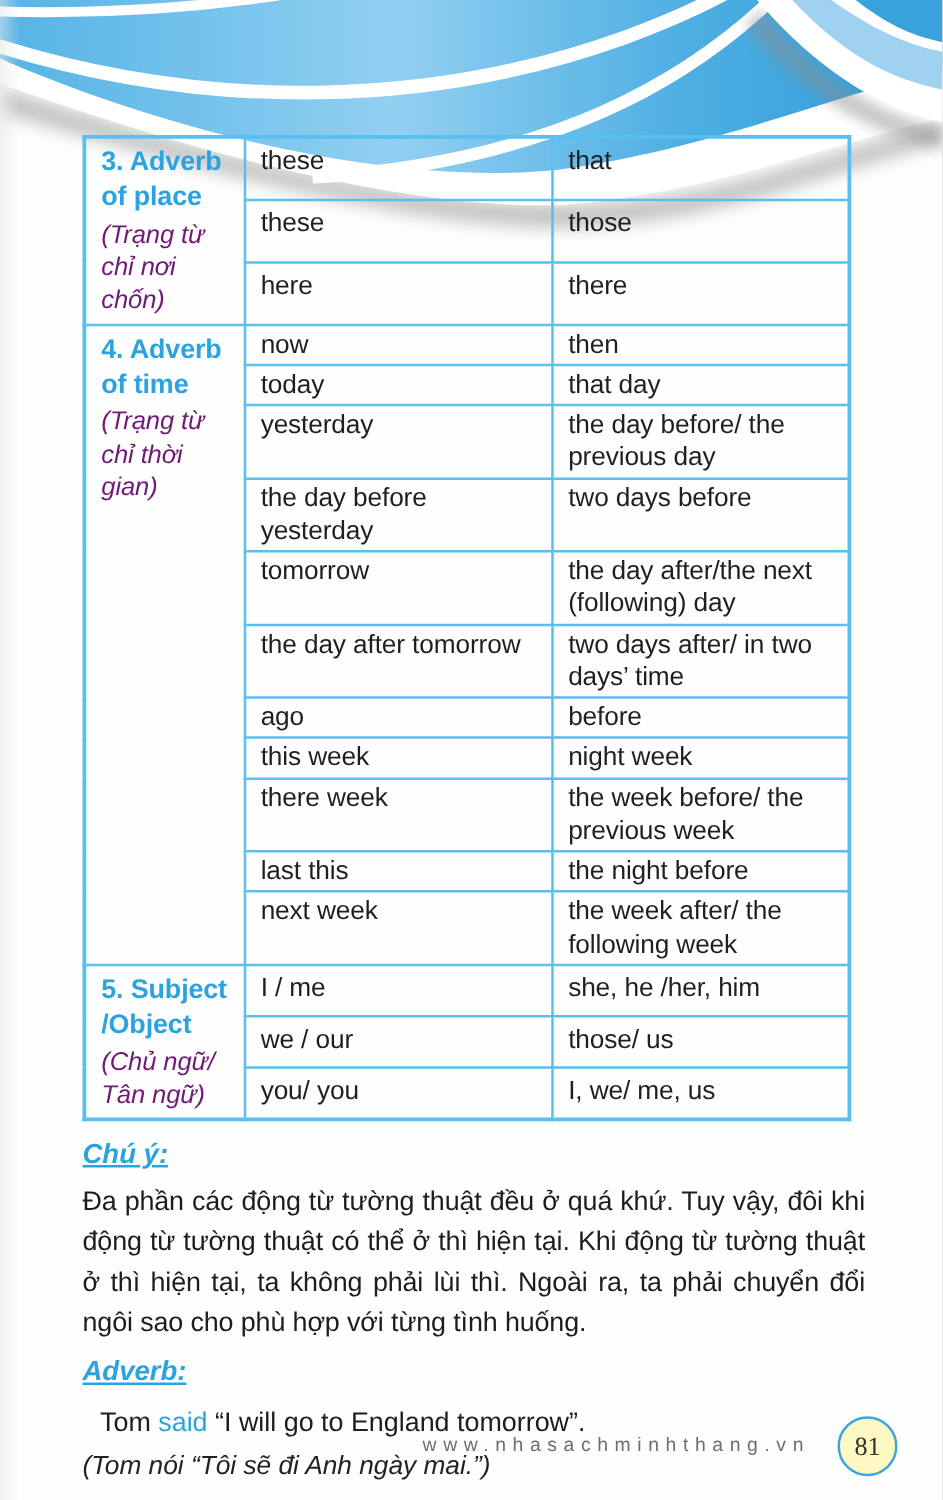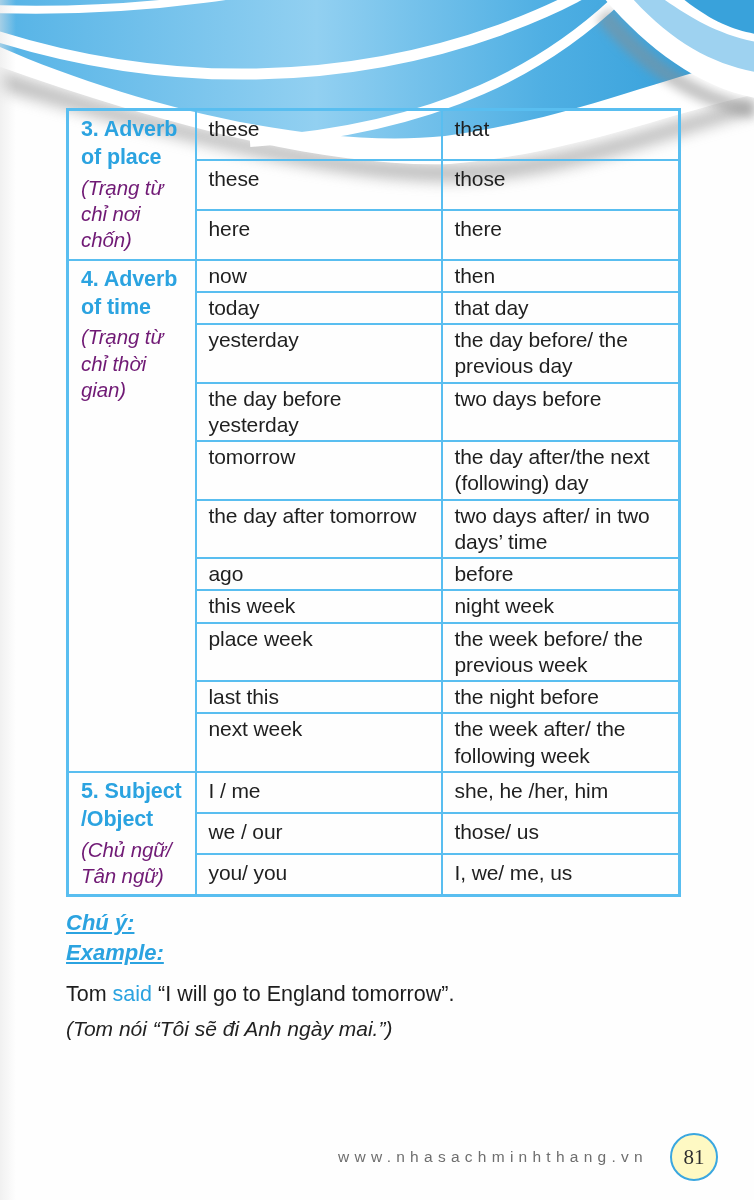--- a/index.html
+++ b/index.html
@@ -43,21 +43,21 @@
     color:#2ba3e0;font-weight:bold;font-style:italic;
     text-decoration:underline;
     font-size:22px;
   }
   .note-label{margin-top:13px;}
   .note-text{
     font-size:21.5px;line-height:1.5;text-align:justify;
     margin:9px 0 10px 0;letter-spacing:-0.1px;
   }
   .example-label{margin-top:4px;}
-  .example-line{font-size:21.5px;margin:16px 0 10px 0;}
+  .example-line{font-size:21.5px;margin:16px 0 10px 14px;}
   .said{color:#2ba3e0;}
   .translation{font-style:italic;font-size:21px;margin:6px 0 0 0;color:#222;}
 
   .footer{
     position:absolute;top:1133px;right:36px;z-index:2;
     display:flex;align-items:center;gap:22px;
   }
   .website{
     color:#6e6e6e;font-size:15.5px;letter-spacing:0.34em;
   }
@@ -166,21 +166,21 @@
           </tr>
           <tr class="tight">
             <td>ago</td>
             <td>before</td>
           </tr>
           <tr class="tight">
             <td>this week</td>
             <td>night week</td>
           </tr>
           <tr class="tight">
-            <td>place week</td>
+            <td>there week</td>
             <td>the week before/ the previous week</td>
           </tr>
           <tr class="tight">
             <td>last this</td>
             <td>the night before</td>
           </tr>
           <tr class="tight">
             <td>next week</td>
             <td>the week after/ the following week</td>
           </tr>
@@ -202,23 +202,24 @@
           <tr>
             <td>you/ you</td>
             <td>I, we/ me, us</td>
           </tr>
         </tbody>
     </table>
 
     <div class="note-label">
       <span class="blue-label">Chú ý:</span>
     </div>
+    <p class="note-text">Đa phần các động từ tường thuật đều ở quá khứ. Tuy vậy, đôi khi động từ tường thuật có thể ở thì hiện tại. Khi động từ tường thuật ở thì hiện tại, ta không phải lùi thì. Ngoài ra, ta phải chuyển đổi ngôi sao cho phù hợp với từng tình huống.</p>
 
     <div class="example-label">
-      <span class="blue-label">Example:</span>
+      <span class="blue-label">Adverb:</span>
     </div>
     <p class="example-line"><span>Tom </span><span class="said">said</span><span> “I will go to England tomorrow”.</span></p>
     <p class="translation">(Tom nói “Tôi sẽ đi Anh ngày mai.”)</p>
 
   </div>
 
   <div class="footer">
     <span class="website">www.nhasachminhthang.vn</span>
     <span class="page-circle">
       <span>81</span>

